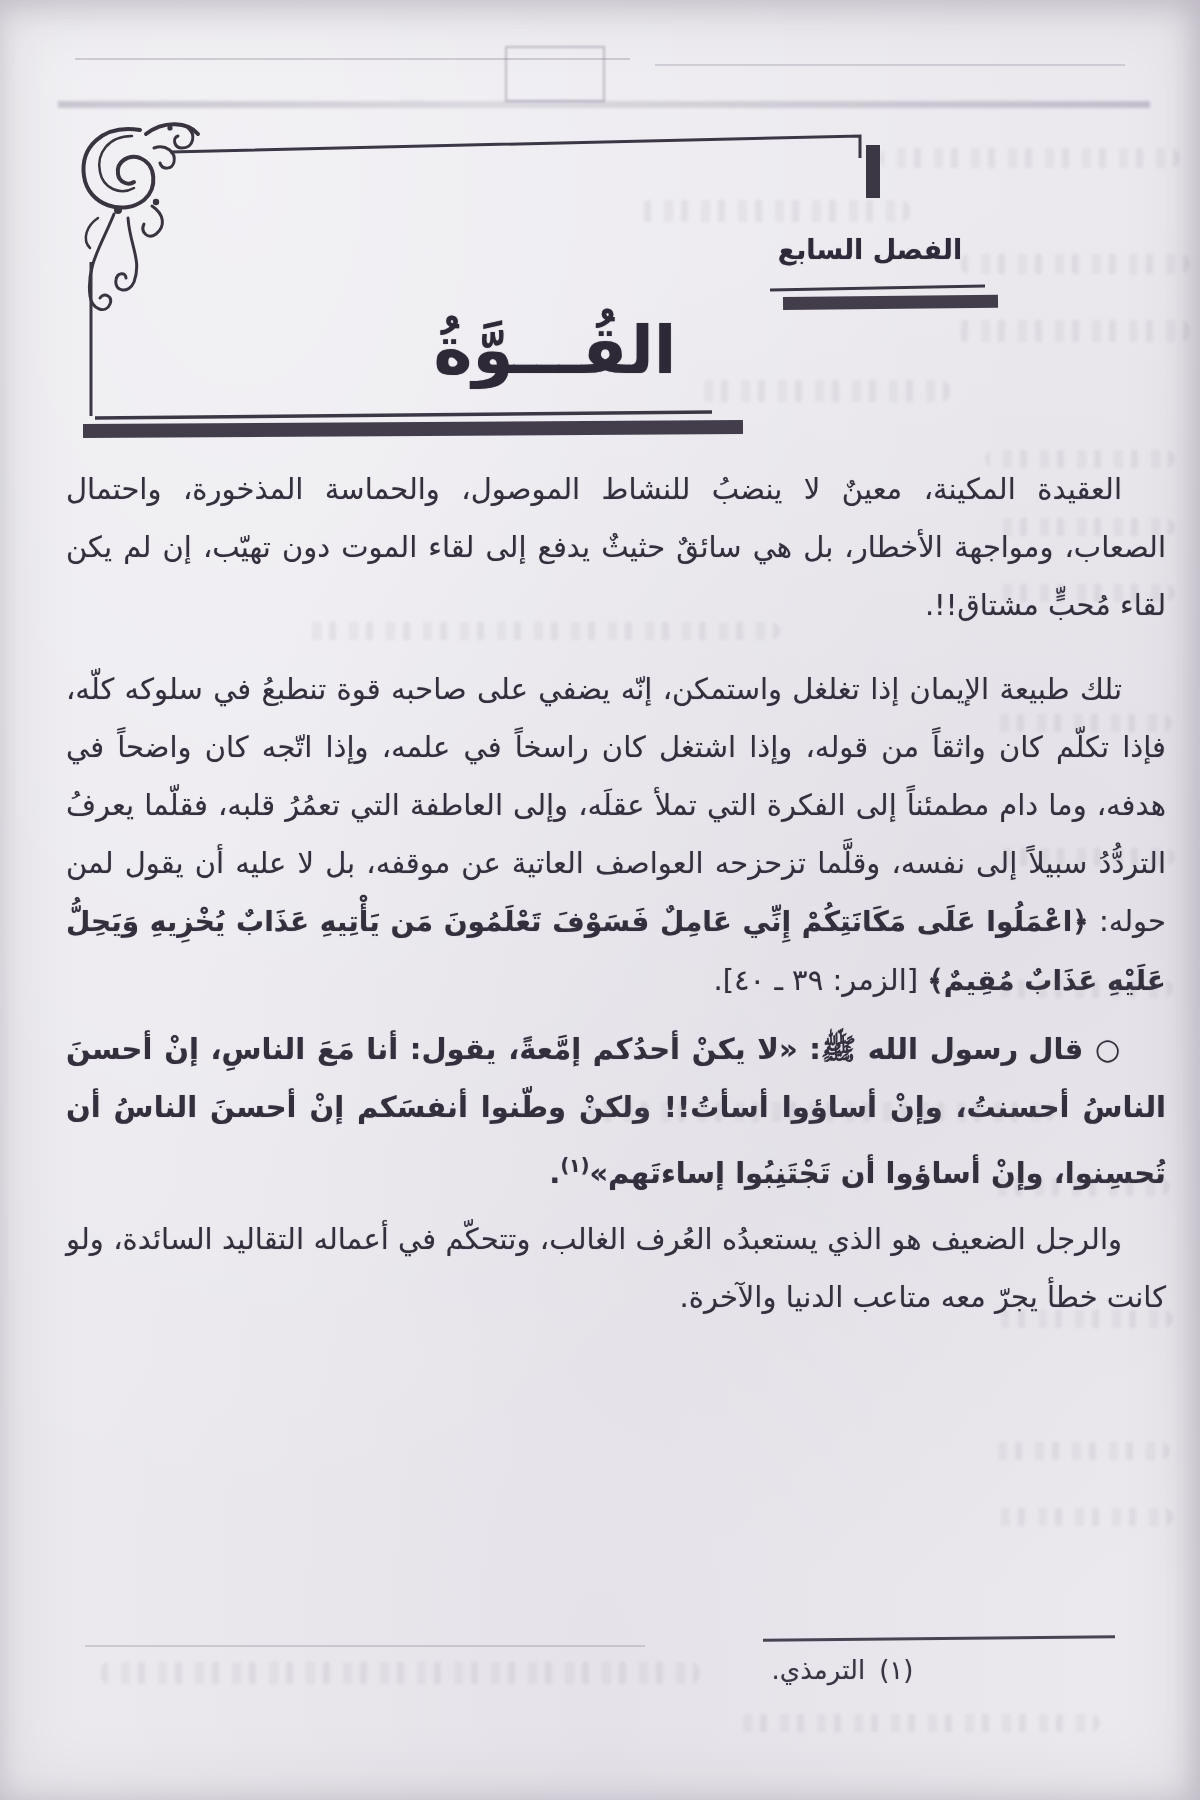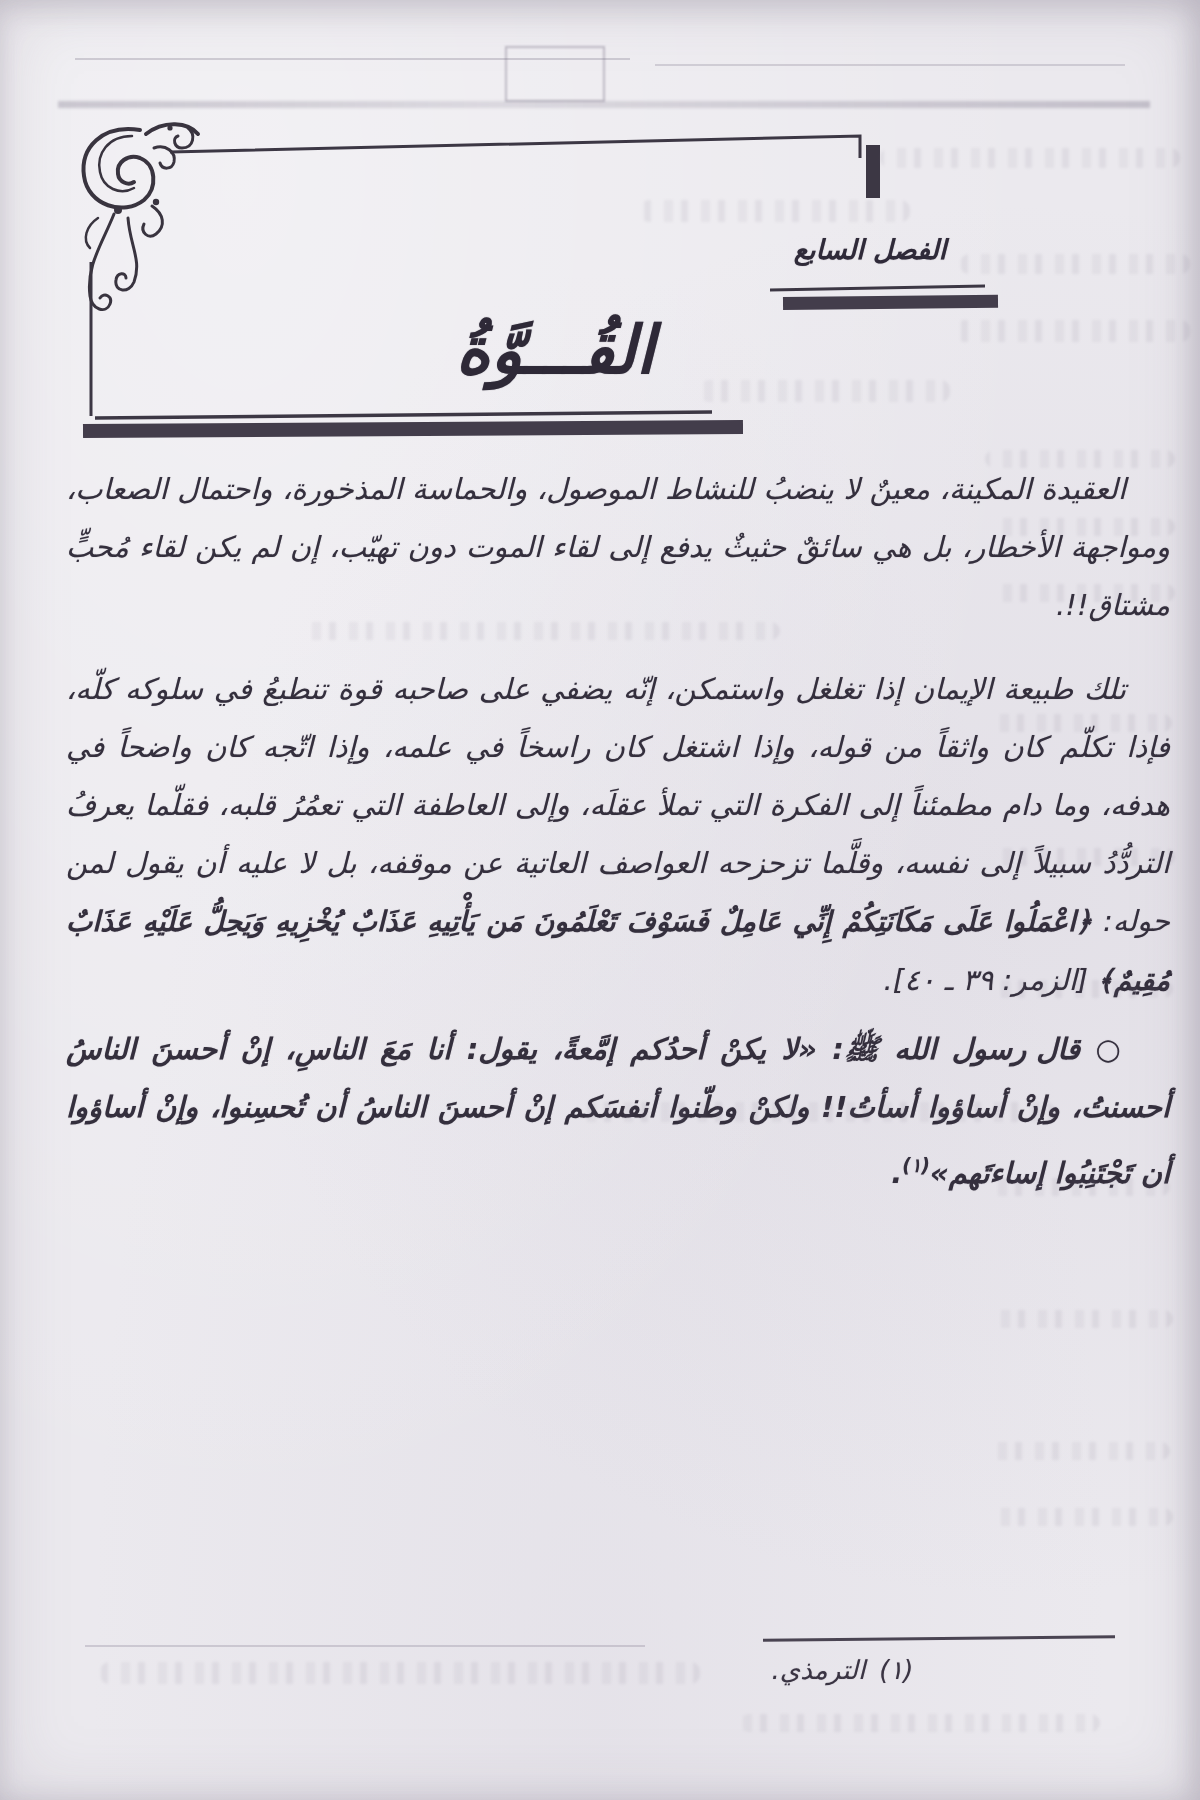--- a/index.html
+++ b/index.html
@@ -11,36 +11,35 @@
   .page{
     position:absolute;inset:0;
     background:
       radial-gradient(ellipse at 20% 10%, rgba(255,255,255,.35), transparent 60%),
       radial-gradient(ellipse at 85% 50%, rgba(190,183,200,.18), transparent 55%),
       radial-gradient(ellipse at 50% 95%, rgba(205,200,214,.20), transparent 60%),
       #ebe9ee;
     box-shadow: inset 0 0 70px rgba(130,122,142,.22),
                 inset -10px 0 26px rgba(120,110,132,.20),
                 inset 0 14px 26px rgba(140,132,152,.14);
-    font-style: italic;
   }
   svg.header-lines{position:absolute;left:0;top:0;}
   .chapter-label{
     position:absolute;left:740px;top:234px;width:260px;
     text-align:center;font-size:27px;font-weight:700;color:#2f2a39;
     text-shadow:0 0 1px rgba(47,42,57,.45);
   }
   .page-title{
     position:absolute;left:305px;top:312px;width:500px;
     text-align:center;font-size:66px;font-weight:700;color:#2e2937;
     text-shadow:0 0 1px rgba(46,41,55,.5);
   }
   .body-text{
-    position:absolute;left:0;top:446px;right:16px;
-    padding:0 14px 0 66px;
+    position:absolute;left:0;top:446px;right:0;
+    padding:0 34px 0 66px;
     direction:rtl;text-align:justify;
     font-size:29px;line-height:58px;color:#342f3d;
     text-shadow:0 0 1px rgba(52,47,61,.35);
   }
   .body-text p{margin:0;text-indent:44px;}
   .p1{margin-top:14px!important;}
   .p2{margin-top:26px!important;}
   .p3{margin-top:36px!important;}
   .p4{margin-top:10px!important;font-weight:700;}
   .p5{margin-top:8px!important;}
@@ -113,20 +112,21 @@
     </g>
   </svg>
 
   <div class="chapter-label" dir="rtl">الفصل السابع</div>
   <div class="page-title" dir="rtl">القُـــوَّةُ</div>
 
   <div class="body-text">
     <p class="p1">العقيدة المكينة، معينٌ لا ينضبُ للنشاط الموصول، والحماسة المذخورة، واحتمال الصعاب، ومواجهة الأخطار، بل هي سائقٌ حثيثٌ يدفع إلى لقاء الموت دون تهيّب، إن لم يكن لقاء مُحبٍّ مشتاق!!.</p>
     <p class="p2"><span>تلك طبيعة الإيمان إذا تغلغل واستمكن، إنّه يضفي على صاحبه قوة تنطبعُ في سلوكه كلّه، فإذا تكلّم كان واثقاً من قوله، وإذا اشتغل كان راسخاً في علمه، وإذا اتّجه كان واضحاً في هدفه، وما دام مطمئناً إلى الفكرة التي تملأ عقلَه، وإلى العاطفة التي تعمُرُ قلبه، فقلّما يعرفُ التردُّدُ سبيلاً إلى نفسه، وقلَّما تزحزحه العواصف العاتية عن موقفه، بل لا عليه أن يقول لمن حوله: </span><span class="verse">﴿اعْمَلُوا عَلَى مَكَانَتِكُمْ إِنِّي عَامِلٌ فَسَوْفَ تَعْلَمُونَ مَن يَأْتِيهِ عَذَابٌ يُخْزِيهِ وَيَحِلُّ عَلَيْهِ عَذَابٌ مُقِيمٌ﴾</span><span> [الزمر: ٣٩ ـ ٤٠].</span></p>
     <p class="p4"><span>○ </span><span>قال رسول الله ﷺ: «لا يكنْ أحدُكم إمَّعةً، يقول: أنا مَعَ الناسِ، إنْ أحسنَ الناسُ أحسنتُ، وإنْ أساؤوا أسأتُ!! ولكنْ وطّنوا أنفسَكم إنْ أحسنَ الناسُ أن تُحسِنوا، وإنْ أساؤوا أن تَجْتَنِبُوا إساءتَهم»</span><sup class="fn-ref">(١)</sup><span>.</span></p>
+    <p class="p5">والرجل الضعيف هو الذي يستعبدُه العُرف الغالب، وتتحكّم في أعماله التقاليد السائدة، ولو كانت خطأ يجرّ معه متاعب الدنيا والآخرة.</p>
   </div>
 
   <div class="footnote-sep"></div>
   <div class="footnote">
     <span>(١)</span><span class="fn-src">الترمذي.</span>
   </div>
 
 <div class="ghost" style="left: 880px; top: 148px; width: 300px; height: 20px;"></div>
     <div class="ghost" style="left: 640px; top: 200px; width: 270px; height: 22px;"></div>
     <div class="ghost" style="left: 960px; top: 254px; width: 230px; height: 20px;"></div>

